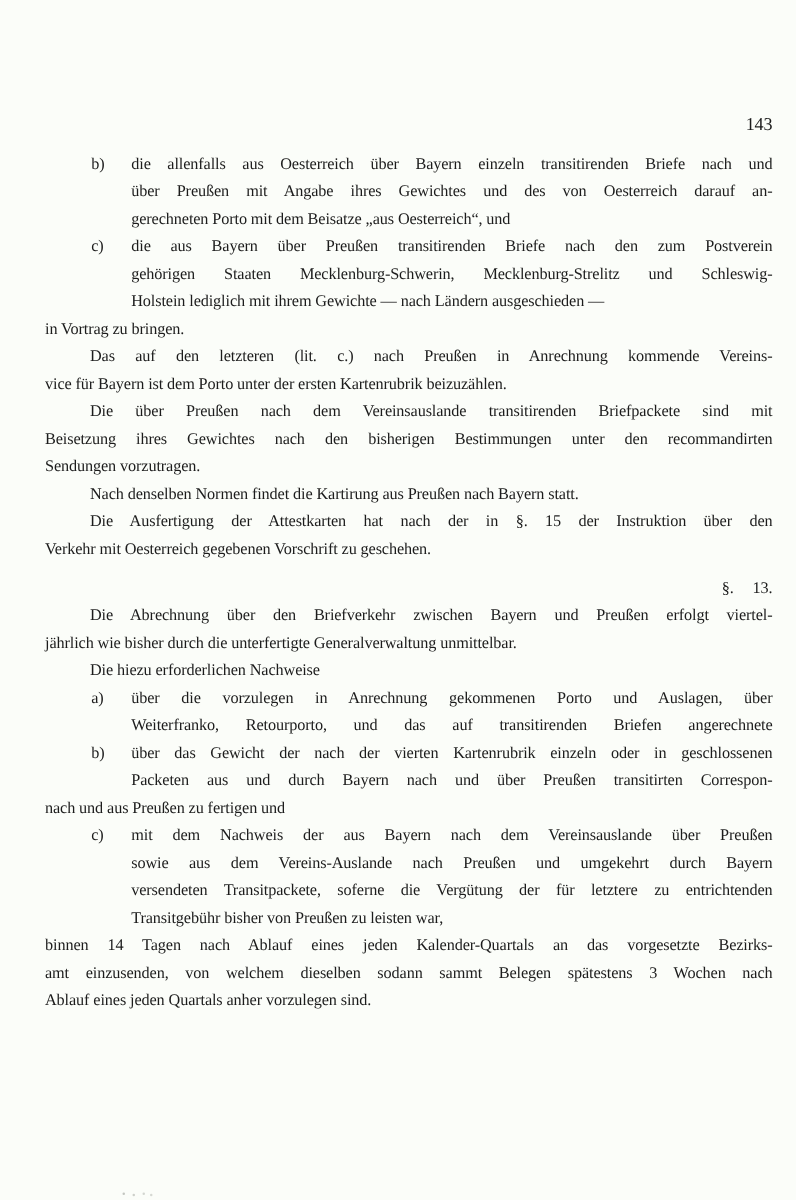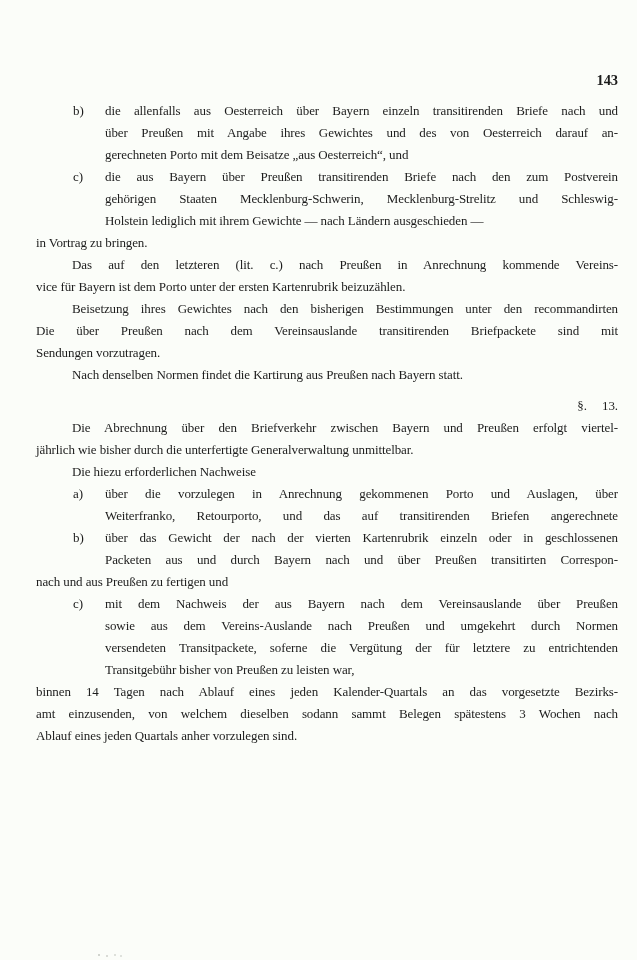--- a/index.html
+++ b/index.html
@@ -9,24 +9,24 @@
     height: 960px;
     background: var(--paper, #fbfdf9);
     color: var(--ink, #1c1c1c);
     font-family: "Liberation Serif", "DejaVu Serif", serif;
     font-size: 13px;
     letter-spacing: -0.1px;
     overflow: hidden;
   }
   .content { margin: 0 19px 0 36px; }
   .page-number {
-    padding-top: 70px;
+    padding-top: 90px;
     margin-bottom: 10px;
     text-align: right;
-    font-weight: bold;
+    font-weight: normal;
     font-size: 14.5px;
     line-height: 20px;
   }
   .line { line-height: 22px; min-height: 22px; }
   .line.just { text-align: justify; text-align-last: justify; }
   .block.item { position: relative; padding-left: 69px; }
   .block.item .label { position: absolute; left: 37px; top: 0; line-height: 22px; }
   .block.para .line:first-child { text-indent: 36px; }
   .block.heading {
     text-align: right;
@@ -66,26 +66,30 @@
           <div class="line">Holstein lediglich mit ihrem Gewichte — nach Ländern ausgeschieden —</div>
         </div>
         <div class="block flush">
           <div class="line">in Vortrag zu bringen.</div>
         </div>
         <div class="block para">
           <div class="line just">Das auf den letzteren (lit. c.) nach Preußen in Anrechnung kommende Vereins-</div>
           <div class="line">vice für Bayern ist dem Porto unter der ersten Kartenrubrik beizuzählen.</div>
         </div>
         <div class="block para">
+          <div class="line just">Die über Preußen nach dem Vereinsauslande transitirenden Briefpackete sind mit</div>
           <div class="line just">Beisetzung ihres Gewichtes nach den bisherigen Bestimmungen unter den recommandirten</div>
-          <div class="line just">Die über Preußen nach dem Vereinsauslande transitirenden Briefpackete sind mit</div>
           <div class="line">Sendungen vorzutragen.</div>
         </div>
         <div class="block para">
           <div class="line">Nach denselben Normen findet die Kartirung aus Preußen nach Bayern statt.</div>
+        </div>
+        <div class="block para">
+          <div class="line just">Die Ausfertigung der Attestkarten hat nach der in §. 15 der Instruktion über den</div>
+          <div class="line">Verkehr mit Oesterreich gegebenen Vorschrift zu geschehen.</div>
         </div>
         <div class="block heading">§. 13.</div>
         <div class="block para">
           <div class="line just">Die Abrechnung über den Briefverkehr zwischen Bayern und Preußen erfolgt viertel-</div>
           <div class="line">jährlich wie bisher durch die unterfertigte Generalverwaltung unmittelbar.</div>
         </div>
         <div class="block para">
           <div class="line">Die hiezu erforderlichen Nachweise</div>
         </div>
         <div class="block item">
@@ -97,21 +101,21 @@
           <span class="label">b)</span>
           <div class="line just">über das Gewicht der nach der vierten Kartenrubrik einzeln oder in geschlossenen</div>
           <div class="line just">Packeten aus und durch Bayern nach und über Preußen transitirten Correspon-</div>
         </div>
         <div class="block flush">
           <div class="line">nach und aus Preußen zu fertigen und</div>
         </div>
         <div class="block item">
           <span class="label">c)</span>
           <div class="line just">mit dem Nachweis der aus Bayern nach dem Vereinsauslande über Preußen</div>
-          <div class="line just">sowie aus dem Vereins-Auslande nach Preußen und umgekehrt durch Normen</div>
+          <div class="line just">sowie aus dem Vereins-Auslande nach Preußen und umgekehrt durch Bayern</div>
           <div class="line just">versendeten Transitpackete, soferne die Vergütung der für letztere zu entrichtenden</div>
           <div class="line">Transitgebühr bisher von Preußen zu leisten war,</div>
         </div>
         <div class="block flush">
           <div class="line just">binnen 14 Tagen nach Ablauf eines jeden Kalender-Quartals an das vorgesetzte Bezirks-</div>
           <div class="line just">amt einzusenden, von welchem dieselben sodann sammt Belegen spätestens 3 Wochen nach</div>
           <div class="line">Ablauf eines jeden Quartals anher vorzulegen sind.</div>
         </div>
       </div>
   </div>

